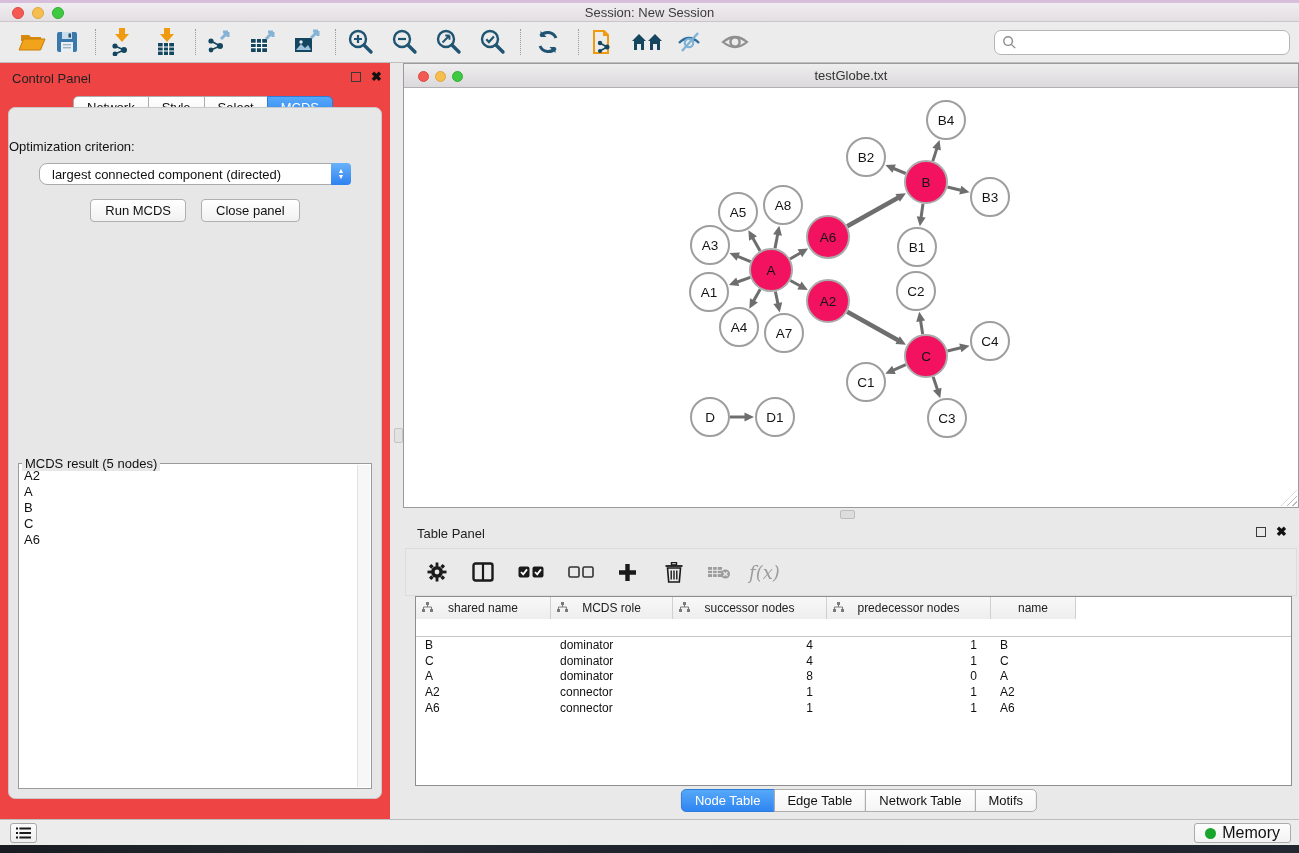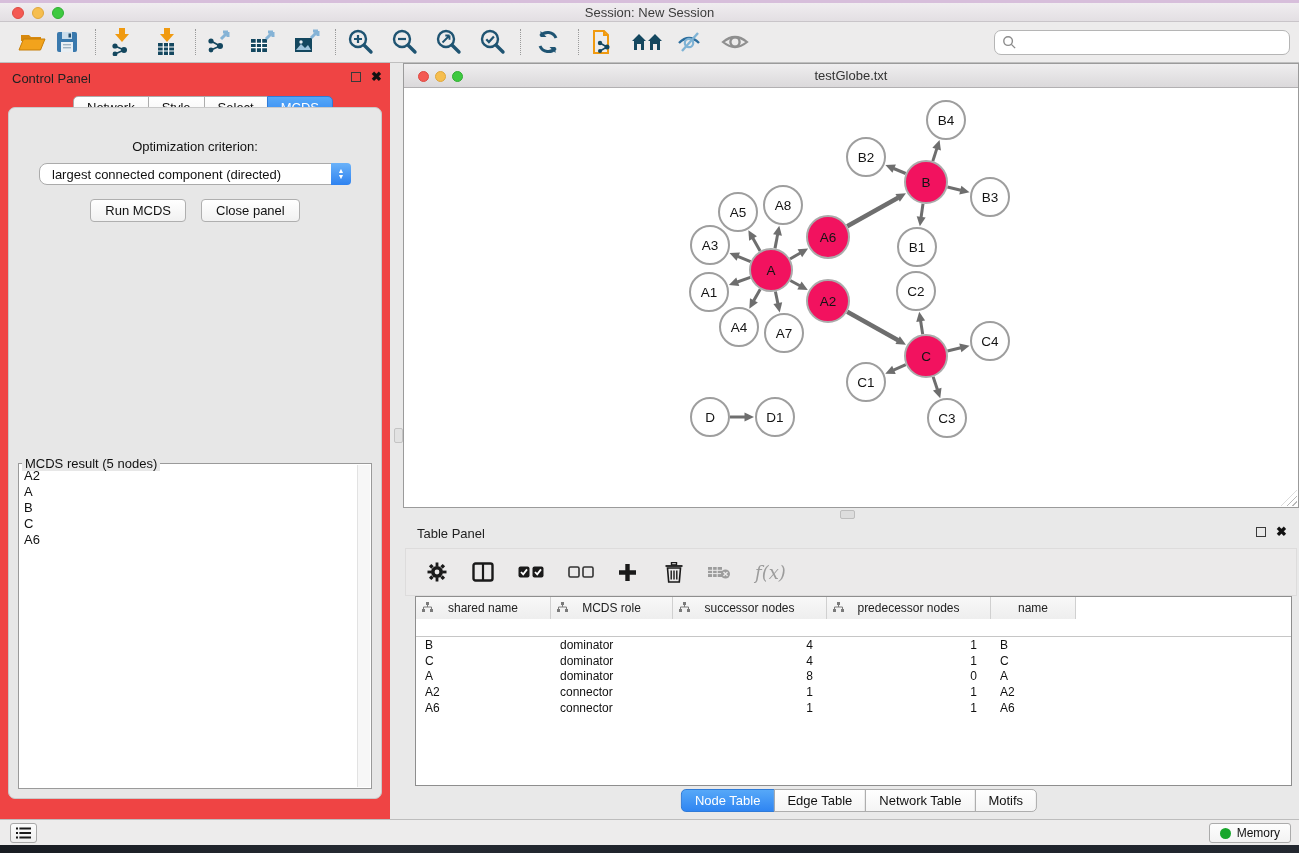--- a/index.html
+++ b/index.html
@@ -43,21 +43,21 @@
   .seg-tabs { display:flex; }
   .cp-tabs { position:absolute; top:33px; left:50%; transform:translateX(-50%); }
   .seg-tab { background:linear-gradient(#FFFFFF,#F4F4F4); border:1px solid #ADADAD; margin-left:-1px;
      font-size:13px; color:#111; padding:3px 13px; cursor:default; white-space:nowrap; }
   .seg-tab:first-child { border-radius:5px 0 0 5px; margin-left:16px; }
   .seg-tab:last-child { border-radius:0 5px 5px 0; }
   .seg-tab.active { background:linear-gradient(#56A8F8,#2F85F2); border-color:#2F7BD8; color:#fff; }
 
   .cp-body { position:absolute; left:8px; right:8px; top:44px; height:692px; background:#E7E7E7;
      border:1px solid #C9C9C9; border-radius:7px; }
-  .opt-label { margin-top:31px; text-align:center; font-size:13px; color:#111; }
+  .opt-label { margin-top:31px; font-size:13px; color:#111; }
   .select-wrap { position:relative; margin:9px auto 0; width:312px; height:22px; background:#fff;
      border:1px solid #ABABAB; border-radius:8px; display:flex; align-items:center; }
   .select-wrap .sel-text { font-size:13px; color:#111; padding-left:12px; flex:1;
      white-space:nowrap; overflow:hidden; }
   .sel-stepper { width:20px; height:22px; margin:-1px -1px -1px 0; border-radius:0 4px 4px 0;
      background:linear-gradient(#6AB2F9,#2E82F0); display:flex; flex-direction:column;
      align-items:center; justify-content:center; }
   .sel-stepper span { color:#fff; font-size:7px; line-height:6px; }
   .cp-buttons { display:flex; justify-content:center; gap:15px; margin-top:14px; }
   .btn { background:linear-gradient(#FFFFFF,#F1F1F1); border:1px solid #AFAFAF; border-radius:4px;
@@ -113,21 +113,21 @@
   .tp-tabs { position:absolute; top:269px; left:50%; transform:translateX(-50%); }
 
   
   .statusbar { position:absolute; top:819px; left:0; right:0; height:26px; background:#EDECEC;
      border-top:1px solid #BDBDBD; }
   .list-btn { position:absolute; left:10px; top:3px; width:27px; height:20px;
      background:linear-gradient(#FCFCFC,#EFEFEF); border:1px solid #A8A8A8; border-radius:3px;
      display:flex; align-items:center; justify-content:center; }
   .memory-btn { position:absolute; right:8px; top:3px; height:20px;
      background:linear-gradient(#FDFDFD,#F3F3F3); border:1px solid #ABABAB; border-radius:3px;
-     display:flex; align-items:center; gap:6px; padding:0 10px; font-size:12px; color:#111; }
+     display:flex; align-items:center; gap:6px; padding:0 10px; font-size:16px; color:#111; }
   .mem-dot { width:11px; height:11px; border-radius:50%; background:#17A62B; }
 </style>
 </head>
 <body>
 
 <div class="app">
   <div class="desktop-top"></div>
 
   <div class="titlebar">
     <span class="tl red"></span>
@@ -496,21 +496,21 @@
           </svg>
       </span>
       <span class="tp-ic" style="margin-left:6px">
         <svg width="24" height="16" viewBox="0 0 24 16">
             <rect x="1" y="3" width="14" height="10" fill="#9C9C9C"></rect>
             <path d="M1 6.3h14M1 9.6h14M5.6 3v10M10.2 3v10" stroke="#EBEAEA" stroke-width="1"></path>
             <circle cx="18.5" cy="10" r="4.5" fill="#9C9C9C"></circle>
             <path d="M16.5 8 l4 4 M20.5 8 l-4 4" stroke="#EBEAEA" stroke-width="1.4"></path>
           </svg>
       </span>
-      <span class="tp-ic" style="margin-left:12px; width:auto">
+      <span class="tp-ic" style="margin-left:6px; width:auto">
         <span class="fx">f(x)</span>
       </span>
     </div>
 
     <div class="data-table">
       <div class="thead">
           <div class="th" style="width: 135px;">
             <svg width="11" height="11" viewBox="0 0 11 11">
               <g fill="#7A7A7A">
                 <rect x="4" y="0" width="3" height="3"></rect>

